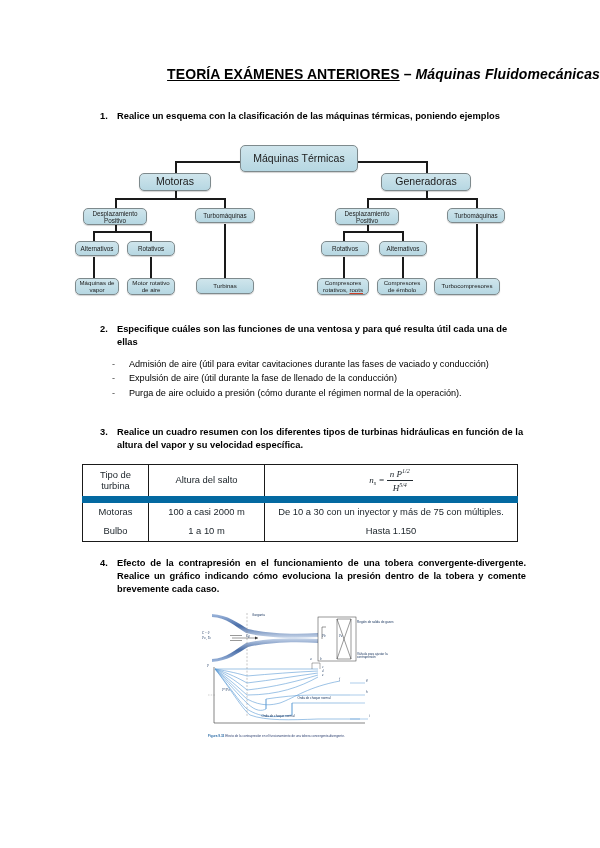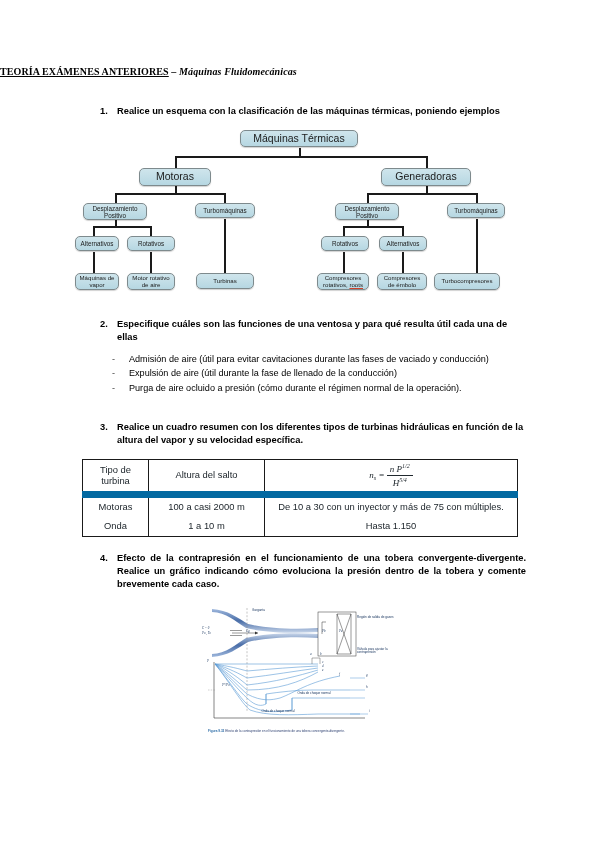--- a/index.html
+++ b/index.html
@@ -14,26 +14,25 @@
   }
   .page {
     position: relative;
     width: 600px;
     height: 848px;
     padding: 0;
   }
 
   
   .doc-title {
-    text-align: left;
-    font-size: 10px;
+    text-align: right;
+    font-size: 14px;
     font-weight: bold;
     margin: 66px 0 0 0;
     letter-spacing: 0.1px;
-    font-family: Liberation Serif, serif;
   }
   .doc-title .under { text-decoration: underline; }
   .doc-title .ital { font-style: italic; font-weight: bold; }
 
   
   .q {
     display: flex;
     margin: 0 70px 0 100px;
     font-size: 9.3px;
     font-weight: bold;
@@ -193,21 +192,21 @@
     <div class="ln v" style="left:268px; top:99px; height:10px;"></div>
     <div class="ln v" style="left:327px; top:99px; height:10px;"></div>
 
     <div class="ln v" style="left:18px; top:125px; height:21px;"></div>
     <div class="ln v" style="left:75px; top:125px; height:21px;"></div>
     <div class="ln v" style="left:149px; top:92px; height:54px;"></div>
     <div class="ln v" style="left:268px; top:125px; height:21px;"></div>
     <div class="ln v" style="left:327px; top:125px; height:21px;"></div>
     <div class="ln v" style="left:401px; top:92px; height:54px;"></div>
 
-    <div class="node lg" style="left:165px; top:3px; width:118px; height:17px;">
+    <div class="node lg" style="left:165px; top:13px; width:118px; height:27px;">
       <span>Máquinas Térmicas</span>
     </div>
 
     <div class="node lg" style="left:64px; top:41px; width:72px; height:18px;">
       <span>Motoras</span>
     </div>
     <div class="node lg" style="left:306px; top:41px; width:90px; height:18px;">
       <span>Generadoras</span>
     </div>
 
@@ -297,21 +296,21 @@
           </span>
         </span>
       </th>
     </tr>
     <tr class="nobrd">
       <td class="c1">Motoras</td>
       <td class="c2">100 a casi 2000 m</td>
       <td class="c3">De 10 a 30 con un inyector y más de 75 con múltiples.</td>
     </tr>
     <tr class="last">
-      <td class="c1">Onda</td>
+      <td class="c1">Bulbo</td>
       <td class="c2">1 a 10 m</td>
       <td class="c3">Hasta 1.150</td>
     </tr>
   </tbody>
     </table>
 
   <div class="q q4" style="margin-top:15px; margin-right:74px;">
     <div class="num">4.</div>
     <div class="body">Efecto de la contrapresión en el funcionamiento de una tobera convergente-divergente. Realice un gráfico indicando cómo evoluciona la presión dentro de la tobera y comente brevemente cada caso.</div>
   </div>

